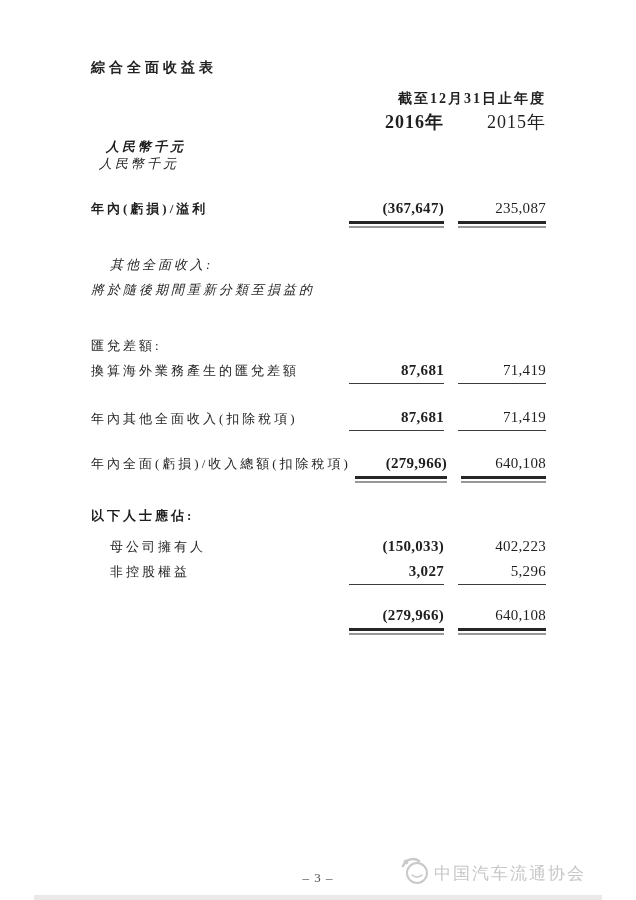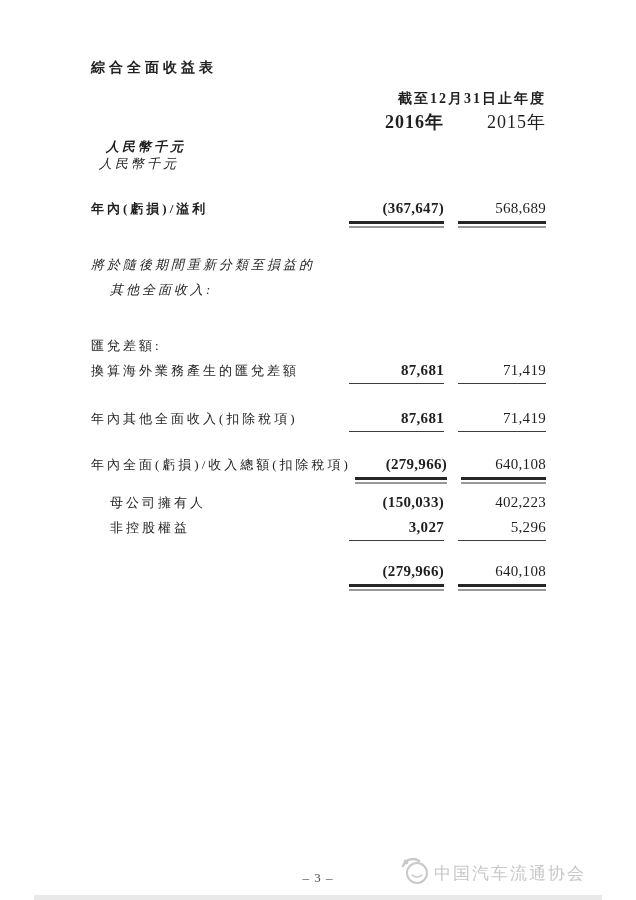--- a/index.html
+++ b/index.html
@@ -30,21 +30,21 @@
   .rd { border-top:3px solid #262626; border-bottom:2px solid #989898; height:2px; }
 
   .note-block { margin-top:24px; }
   .note-line { font-size:13px; font-style:italic; letter-spacing:3px; line-height:25px; white-space:nowrap; }
 
   .m-hdr     { margin-top:12px; }
   .m-yr      { margin-top:7px; }
   .m-unit    { margin-top:7px;flex-direction:column; }
   .m-r0      { margin-top:24px; }
   .m-exch    { margin-top:31px; }
-  .m-ocinet  { margin-top:22px; }
+  .m-ocinet  { margin-top:22px;align-items:flex-end; }
   .m-totalci { margin-top:20px; }
   .m-attr    { margin-top:20px; }
   .m-owners  { margin-top:6px; }
   .m-total   { margin-top:22px; }
 
   .footer-pageno {
     position:absolute; bottom:14px; left:50%; transform:translateX(-50%);
     font-size:13px; color:#4a4a4a; letter-spacing:1px;
   }
   .watermark {
@@ -80,28 +80,28 @@
     </div>
 
     <div class="row m-r0">
       <div class="lbl b">年內(虧損)/溢利</div>
       <div class="c1">
         <span class="num b">(367,647)</span>
         <div class="rule rd"></div>
       </div>
       <div class="sp"></div>
       <div class="c2">
-        <span class="num">568,689</span>
+        <span class="num">235,087</span>
         <div class="rule rd"></div>
       </div>
     </div>
 
     <div class="note-block">
+      <div class="note-line indent">其他全面收入:</div>
       <div class="note-line">將於隨後期間重新分類至損益的</div>
-      <div class="note-line indent">其他全面收入:</div>
     </div>
 
     <div class="row m-exch">
       <div class="lbl">匯兌差額:</div>
     </div>
 
     <div class="row">
       <div class="lbl">換算海外業務產生的匯兌差額</div>
       <div class="c1">
         <span class="num b">87,681</span>
@@ -133,20 +133,23 @@
         <span class="num b">(279,966)</span>
         <div class="rule rd"></div>
       </div>
       <div class="sp"></div>
       <div class="c2">
         <span class="num">640,108</span>
         <div class="rule rd"></div>
       </div>
     </div>
 
+    <div class="row m-attr">
+      <div class="lbl b">以下人士應佔:</div>
+    </div>
 
     <div class="row m-owners">
       <div class="lbl indent">母公司擁有人</div>
       <div class="c1">
         <span class="num b">(150,033)</span>
       </div>
       <div class="sp"></div>
       <div class="c2">
         <span class="num">402,223</span>
       </div>

